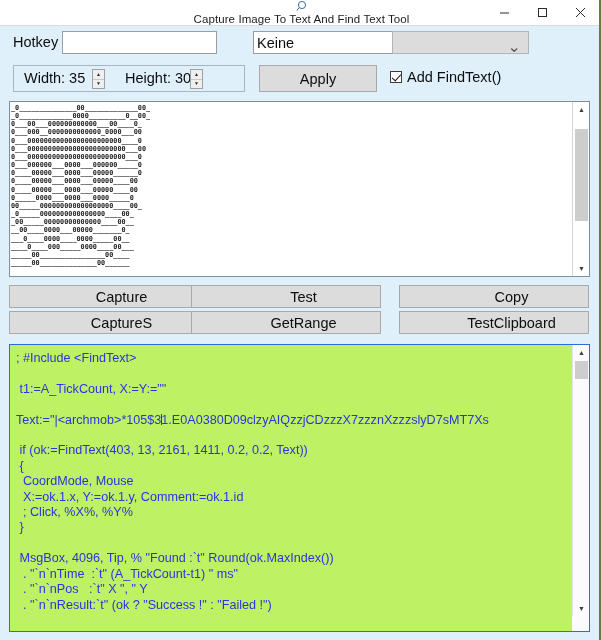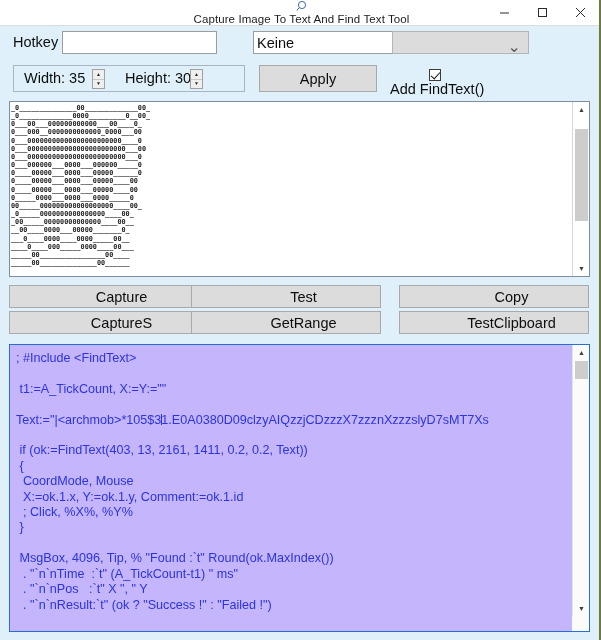--- a/index.html
+++ b/index.html
@@ -174,21 +174,20 @@
   #apply-btn {
     position: absolute;
     left: 259px; top: 4px;
     width: 118px; height: 27px;
   }
   .checkrow {
     position: absolute;
     left: 390px; top: 8px;
     display: flex;
     align-items: center;
-    flex-direction: column;
   }
   .checkbox {
     width: 12px; height: 12px;
     border: 1px solid #3c3c3c;
     background: #ffffff;
     box-sizing: border-box;
     position: relative;
     margin-right: 5px;
   }
   .checkbox.checked::after {
@@ -266,21 +265,21 @@
   .gb-c1 { left: 182px; }
   .gb-c2 { left: 390px; }
   .gb-r0 { top: 0; }
   .gb-r1 { top: 26px; }
 
   
   .code-panel {
     position: absolute;
     left: 9px; top: 344px;
     width: 581px; height: 288px;
-    background: #c4b5fd;
+    background: #bef264;
     border: 1px solid #2a6ed4;
     box-sizing: border-box;
     overflow: hidden;
   }
   .code-text {
     position: absolute;
     left: 6px; top: 6px;
     width: 556px;
     font-family: "Liberation Sans", sans-serif;
     font-size: 12.6px;

